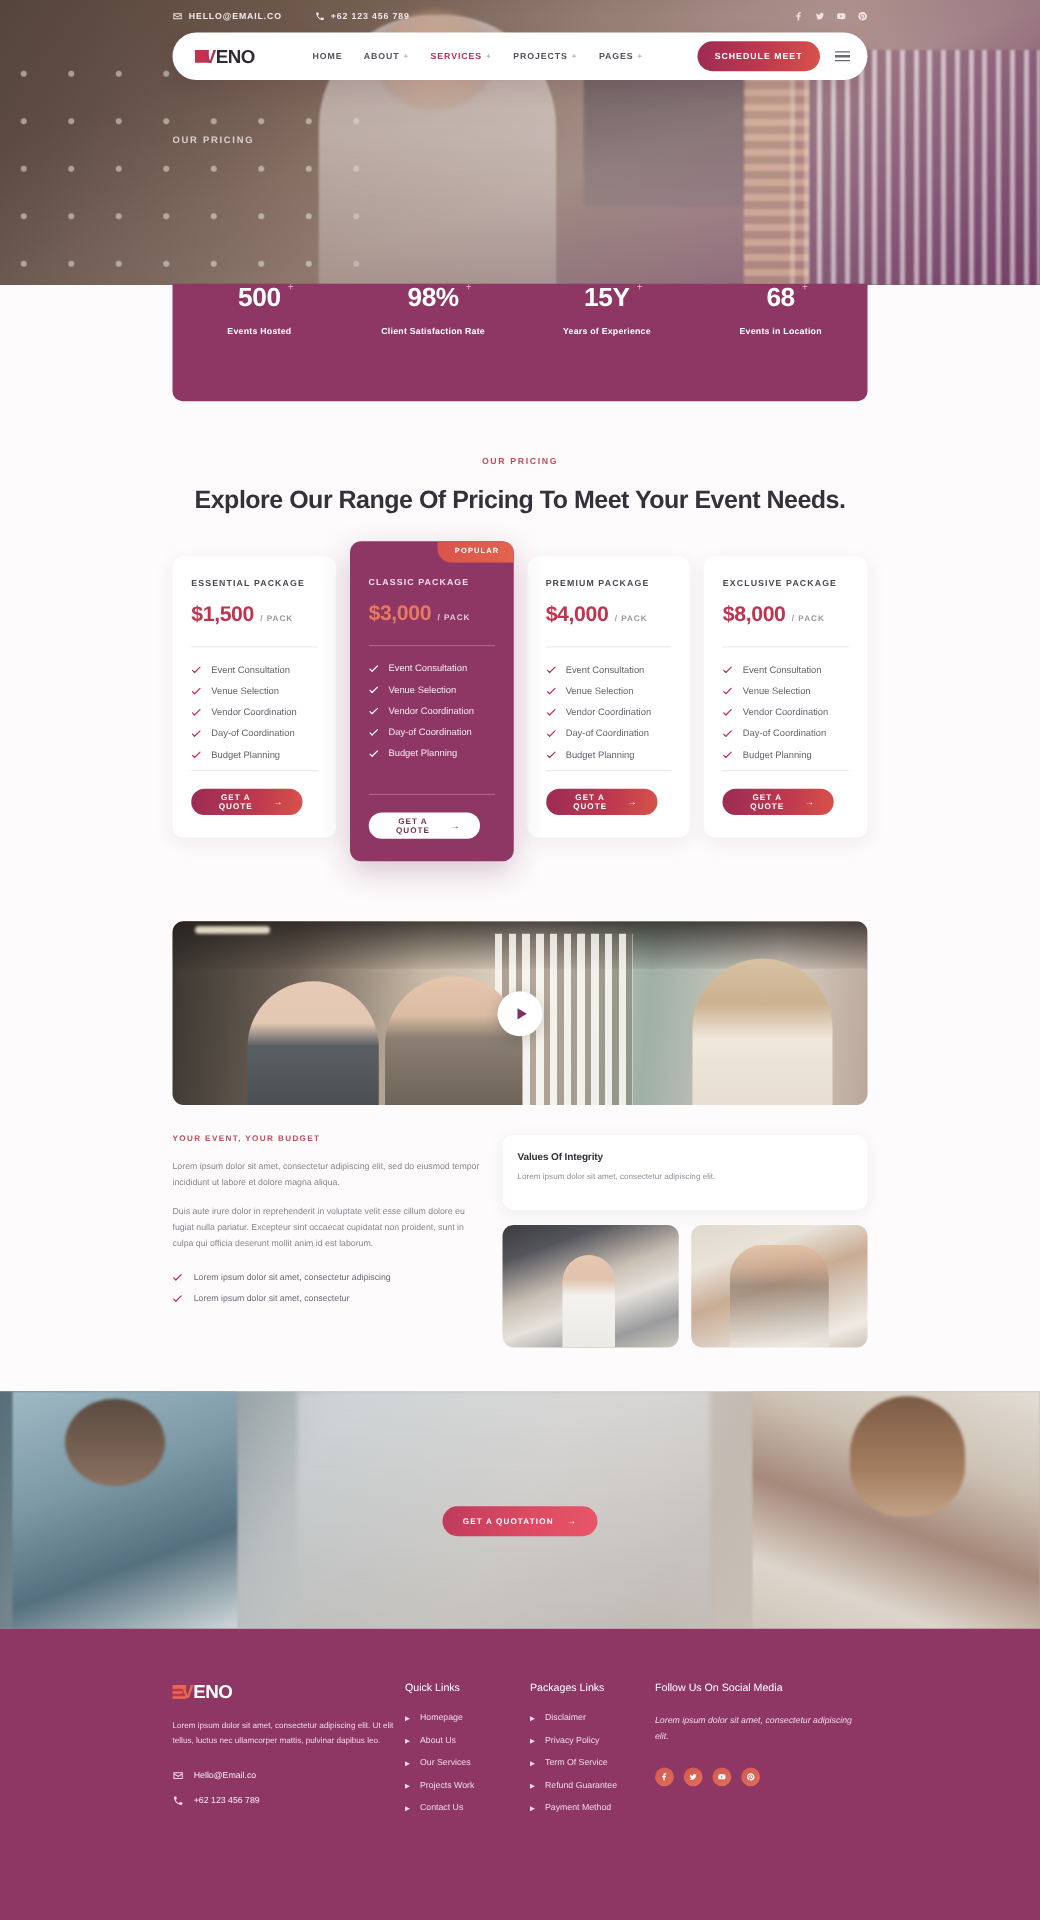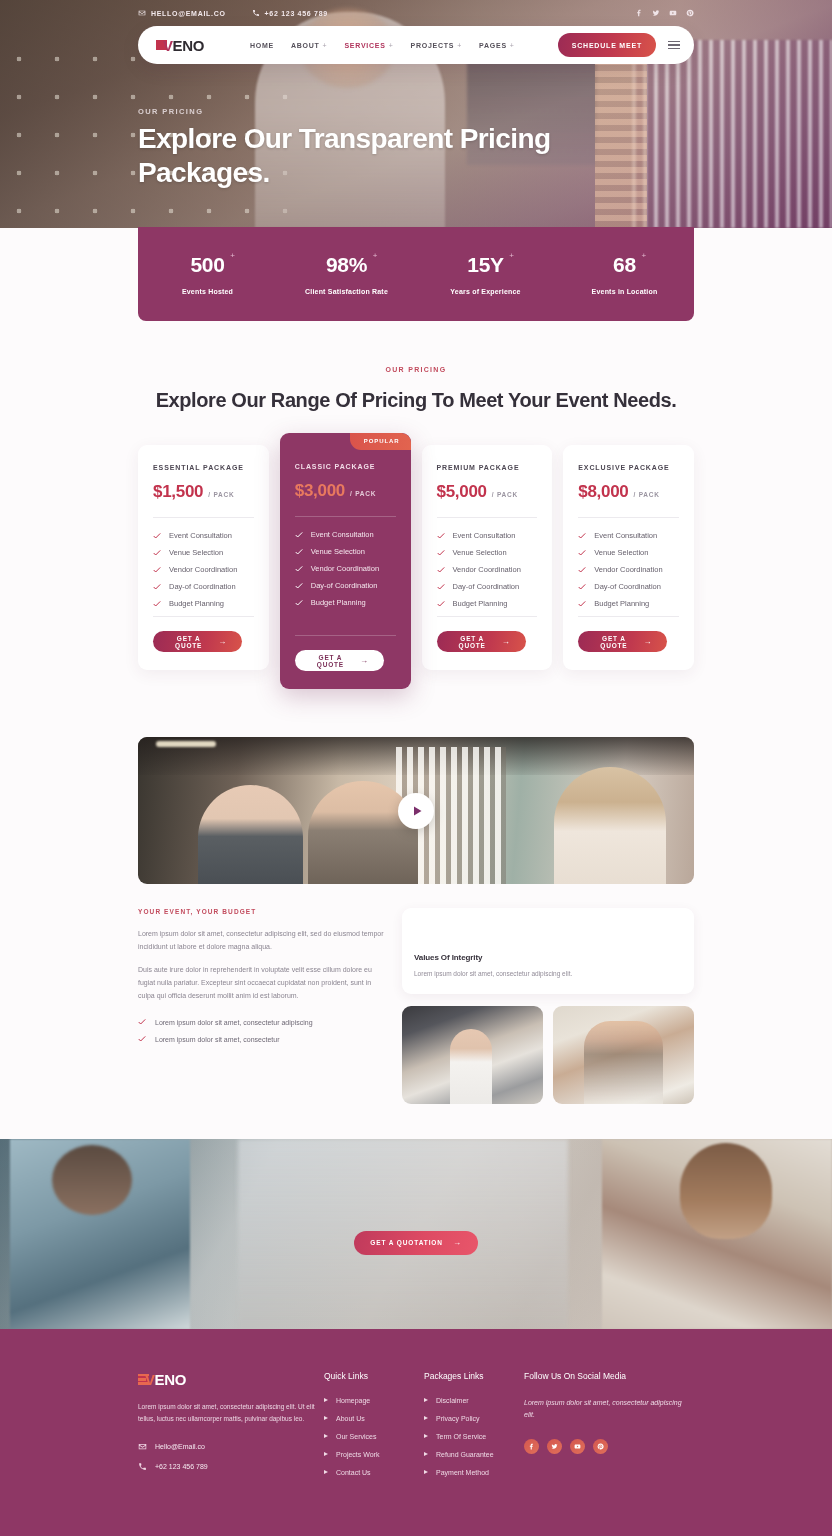--- a/index.html
+++ b/index.html
@@ -105,21 +105,21 @@
     display:flex; align-items:center; cursor:pointer; border:none;
   }
   .burger { margin-left:12px; margin-right:6px; display:flex; flex-direction:column; gap:2.4px; cursor:pointer; }
   .burger i { display:block; width:12px; height:1.4px; background:#6d6873; }
 
   
   .statswrap { position:relative; height:108px; background:#fdfbfc; }
   .stats {
     position:absolute; left:138px; top:-1px; width:556px; height:94px;
     background:#8e3765; border-radius:0 0 8px 8px;
-    display:flex; align-items:center;
+    display:flex; align-items:flex-start;
   }
   .stat { flex:1; text-align:center; color:#fff; position:relative; }
   .stat-num { font-size:21px; font-weight:800; letter-spacing:-.3px; position:relative; display:inline-block; }
   .stat-plus { position:absolute; top:-2px; right:-10px; font-size:8px; color:#e4b8d0; font-weight:400; }
   .stat-label { font-size:7px; font-weight:700; margin-top:11px; letter-spacing:.2px; }
 
   
   .pricing { padding-top:30px; text-align:center; }
   .eyebrow { font-size:7px; font-weight:700; letter-spacing:1.3px; color:#c24b5d; }
   .sec-title {
@@ -196,21 +196,21 @@
   .flex-p + .flex-p { margin-top:10px; }
   .flex-list { margin-top:15px; }
   .flex-li { display:flex; align-items:center; gap:9px; margin-bottom:9px; }
   .flex-li span { font-size:7px; color:#6e6875; }
   .flex-right { flex:1; }
   .fcards { display:flex; gap:10px; }
   .fcard { flex:1; border-radius:9px; padding:13px 12px 14px; min-height:60px; }
   .fcard.dark { background:#8e3765; color:#fff; }
   .fcard.light { background:#fff; box-shadow:0 3px 12px rgba(80,40,70,.07); }
   .fcard h4 { font-size:8px; font-weight:700; letter-spacing:-.1px; }
-  .fcard.light h4 { color:#35303a;margin-top:32px; }
+  .fcard.light h4 { color:#35303a; }
   .fcard p { margin-top:6px; font-size:6.5px; line-height:1.75; }
   .fcard.dark p { color:#f0dce7; }
   .fcard.light p { color:#928c98; }
   .fimgs { display:flex; gap:10px; margin-top:12px; }
   .fimg { flex:1; height:98px; border-radius:9px; overflow:hidden; position:relative; }
   .fimg.a { background:linear-gradient(160deg,#3a3a3e 0%,#55565c 20%,#c9bfb4 45%,#e6e2dc 62%,#9b9c9e 82%,#cfcac2 100%); }
   .fimg.b { background:linear-gradient(160deg,#dfd8cd 0%,#e9e3d9 25%,#c9ac94 48%,#d9cabc 66%,#efebe4 85%,#cdc3b6 100%); }
   .fimg.a::after { content:""; position:absolute; left:34%; top:24%; width:30%; height:76%; border-radius:22px 22px 0 0; background:linear-gradient(180deg,#e6c8b2 0%,#e0c3ad 26%,#f4f2ef 44%,#eceae7 100%); filter:blur(.5px); }
   .fimg.b::after { content:""; position:absolute; left:22%; top:16%; width:56%; height:84%; border-radius:26px 26px 0 0; background:linear-gradient(180deg,rgba(226,190,160,.9) 0%, rgba(200,160,135,.7) 22%, rgba(120,105,92,.5) 40%, rgba(240,236,230,.55) 100%); filter:blur(.6px); }
 
@@ -269,21 +269,20 @@
 <div class="page">
 
   <div class="hero">
     <div class="hero-dots"></div>
     <div class="hero-slats"></div>
     <div class="hero-block"></div>
     <div class="hero-col"></div>
     <div class="hero-fig"></div>
     <div class="hero-fig2"></div>
     <div class="hero-eyebrow">OUR PRICING</div>
-    <div class="hero-title">Explore Our Transparent Pricing Packages.</div>
   </div>
 
   <div class="topbar">
     <div class="tb-item">
       <svg viewBox="0 0 24 24">
           <path d="M2 5h20v14H2V5zm2 2v.5l8 5 8-5V7H4zm0 3v7h16v-7l-8 5-8-5z"></path>
         </svg>
       <span>HELLO@EMAIL.CO</span>
     </div>
     <div class="tb-item">
@@ -483,21 +482,21 @@
         <div class="divider bottom"></div>
         <button class="quote-btn">
           <span>GET A QUOTE</span>
           <span class="qarrow">→</span>
         </button>
       </div>
 
       <div class="card">
         <div class="pkg-name">PREMIUM PACKAGE</div>
         <div class="price-row">
-          <span class="price">$5,000</span>
+          <span class="price">$4,000</span>
           <span class="per">/ PACK</span>
         </div>
         <div class="divider"></div>
         <div class="feat">
           <span class="chk">
               <svg viewBox="0 0 24 24">
                 <path d="M3 13l5 5L21 5" stroke="#c2334d" stroke-width="3" fill="none" stroke-linecap="round" stroke-linejoin="round"></path>
               </svg>
             </span>
           <span>Event Consultation</span>

